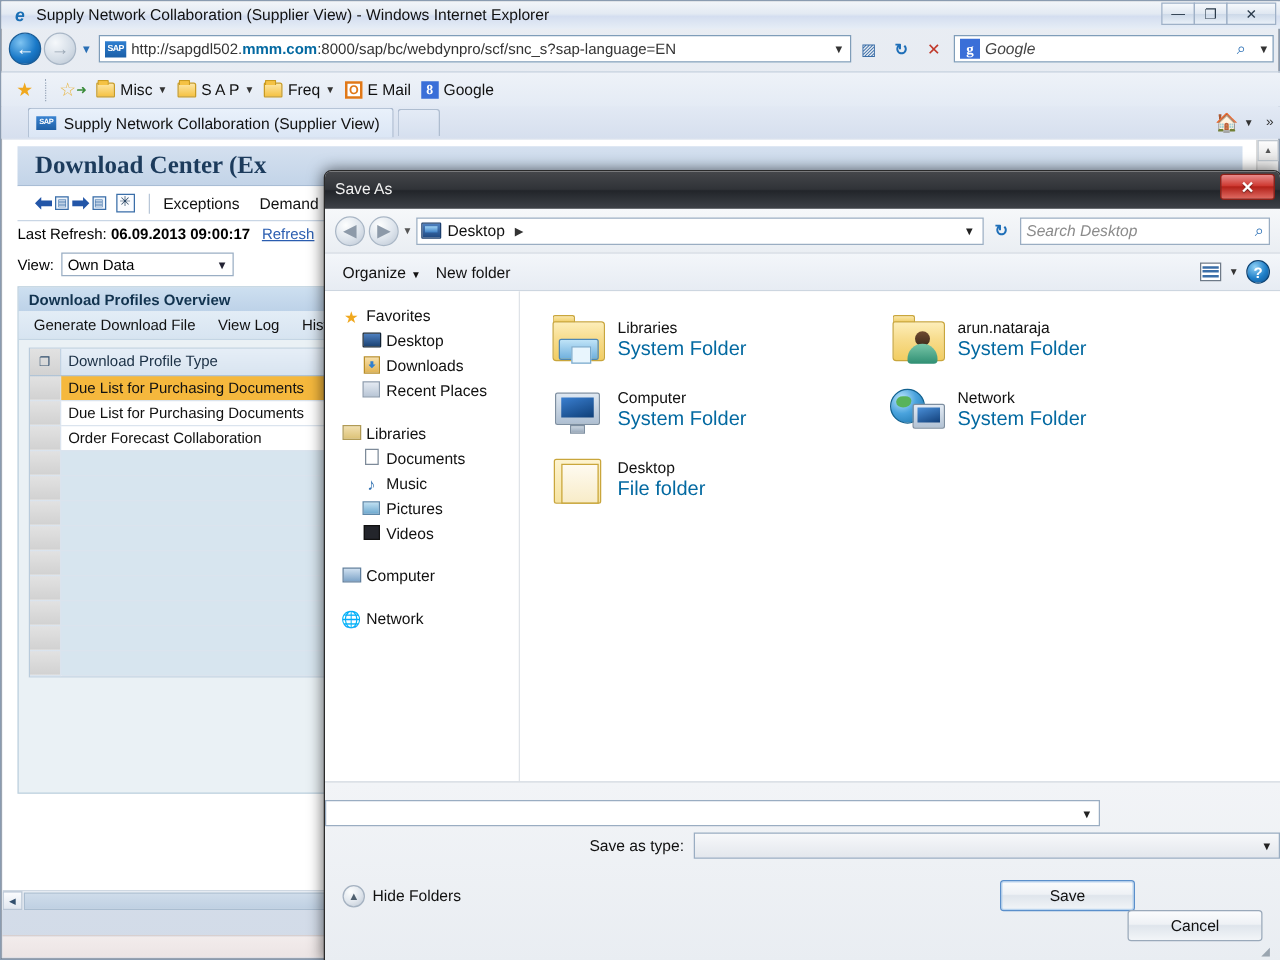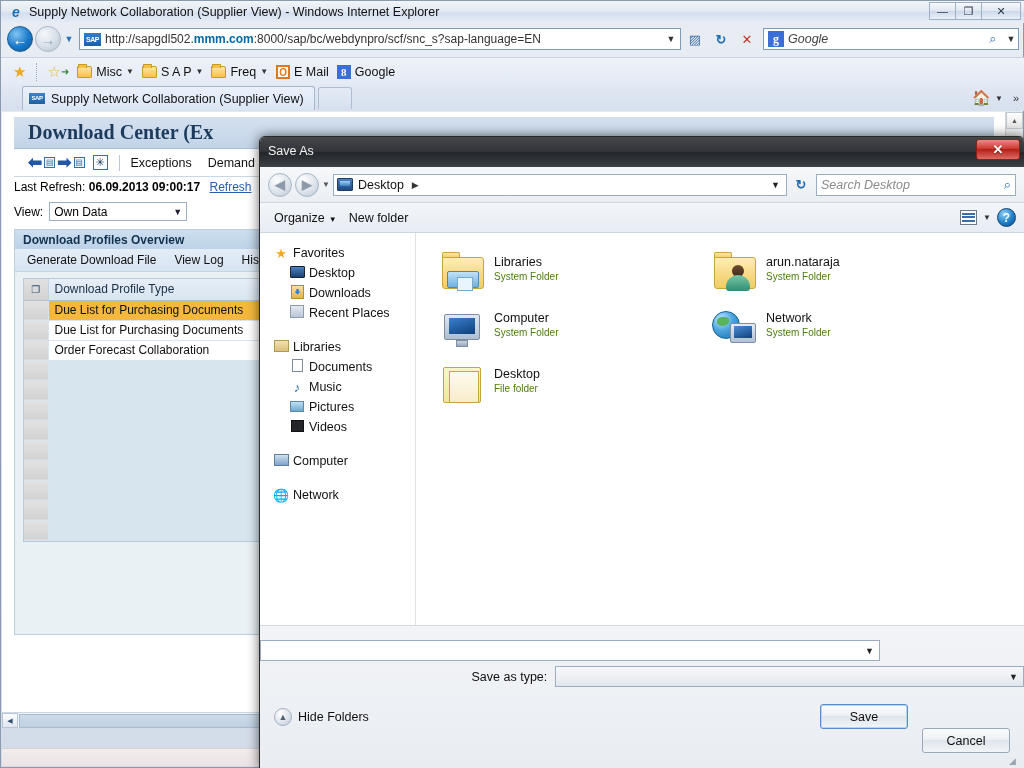--- a/index.html
+++ b/index.html
@@ -423,21 +423,21 @@
 
   #sa-files { flex: 1; padding: 12px 0 0 14px; position: relative; }
   .filegrid { display: flex; flex-wrap: wrap; }
   .fileitem {
     width: 272px; height: 56px; display: flex; align-items: flex-start;
     padding: 4px 0 0 6px;
   }
   .fi-icon { width: 54px; height: 48px; flex: none; position: relative; }
   .fi-text { padding-left: 4px; padding-top: 6px; }
   .fi-name { font-size: 12.5px; color: #111; }
-  .fi-sub { font-size: 10px; color: #4d7c0f; margin-top: 2px; }
+  .fi-sub { font-size: 16px; color: #0369a1; margin-top: 2px; }
 
   
   .folder-base {
     position: absolute; left: 6px; top: 8px; width: 42px; height: 32px;
     background: linear-gradient(180deg,#fdeeb9 0%,#f7dc8c 45%,#f2cd62 100%);
     border: 1px solid #c9a63c; border-radius: 2px 3px 3px 3px;
   }
   .folder-tab {
     position: absolute; left: 6px; top: 3px; width: 18px; height: 6px;
     background: linear-gradient(180deg,#fbe7a6,#f0cc63);
@@ -523,21 +523,21 @@
     position: absolute; left: 14px; top: 82px; display: flex; align-items: center;
     font-size: 12.5px; color: #111;
   }
   #hide-folders .hf-circle {
     width: 18px; height: 18px; border-radius: 50%; margin-right: 6px;
     background: radial-gradient(circle at 35% 28%, #fdfefe 0%, #dfe5ec 55%, #bac5d2 100%);
     border: 1px solid #a5b2c1; color: #50606f; font-size: 9px;
     display: flex; align-items: center; justify-content: center;
   }
   .dlgbtn {
-    position: absolute; top: 78px; width: 88px; height: 25px;
+    position: absolute; top: 78px; width: 108px; height: 25px;
     background: linear-gradient(180deg,#fbfcfd 0%,#eef1f5 45%,#dfe5ec 50%,#f2f5f8 100%);
     border: 1px solid #9aa9ba; border-radius: 3px;
     font-size: 12.5px; color: #111;
     display: flex; align-items: center; justify-content: center;
   }
   #btn-save { right: 116px; border: 1px solid #5a8fcb; box-shadow: 0 0 0 1px #b9d4ef inset; }
   #btn-cancel { right: 14px; margin-top: 24px; }
   #sa-grip {
     position: absolute; right: 3px; bottom: 2px; width: 12px; height: 12px;
     color: #9aa5b0; font-size: 9px;

